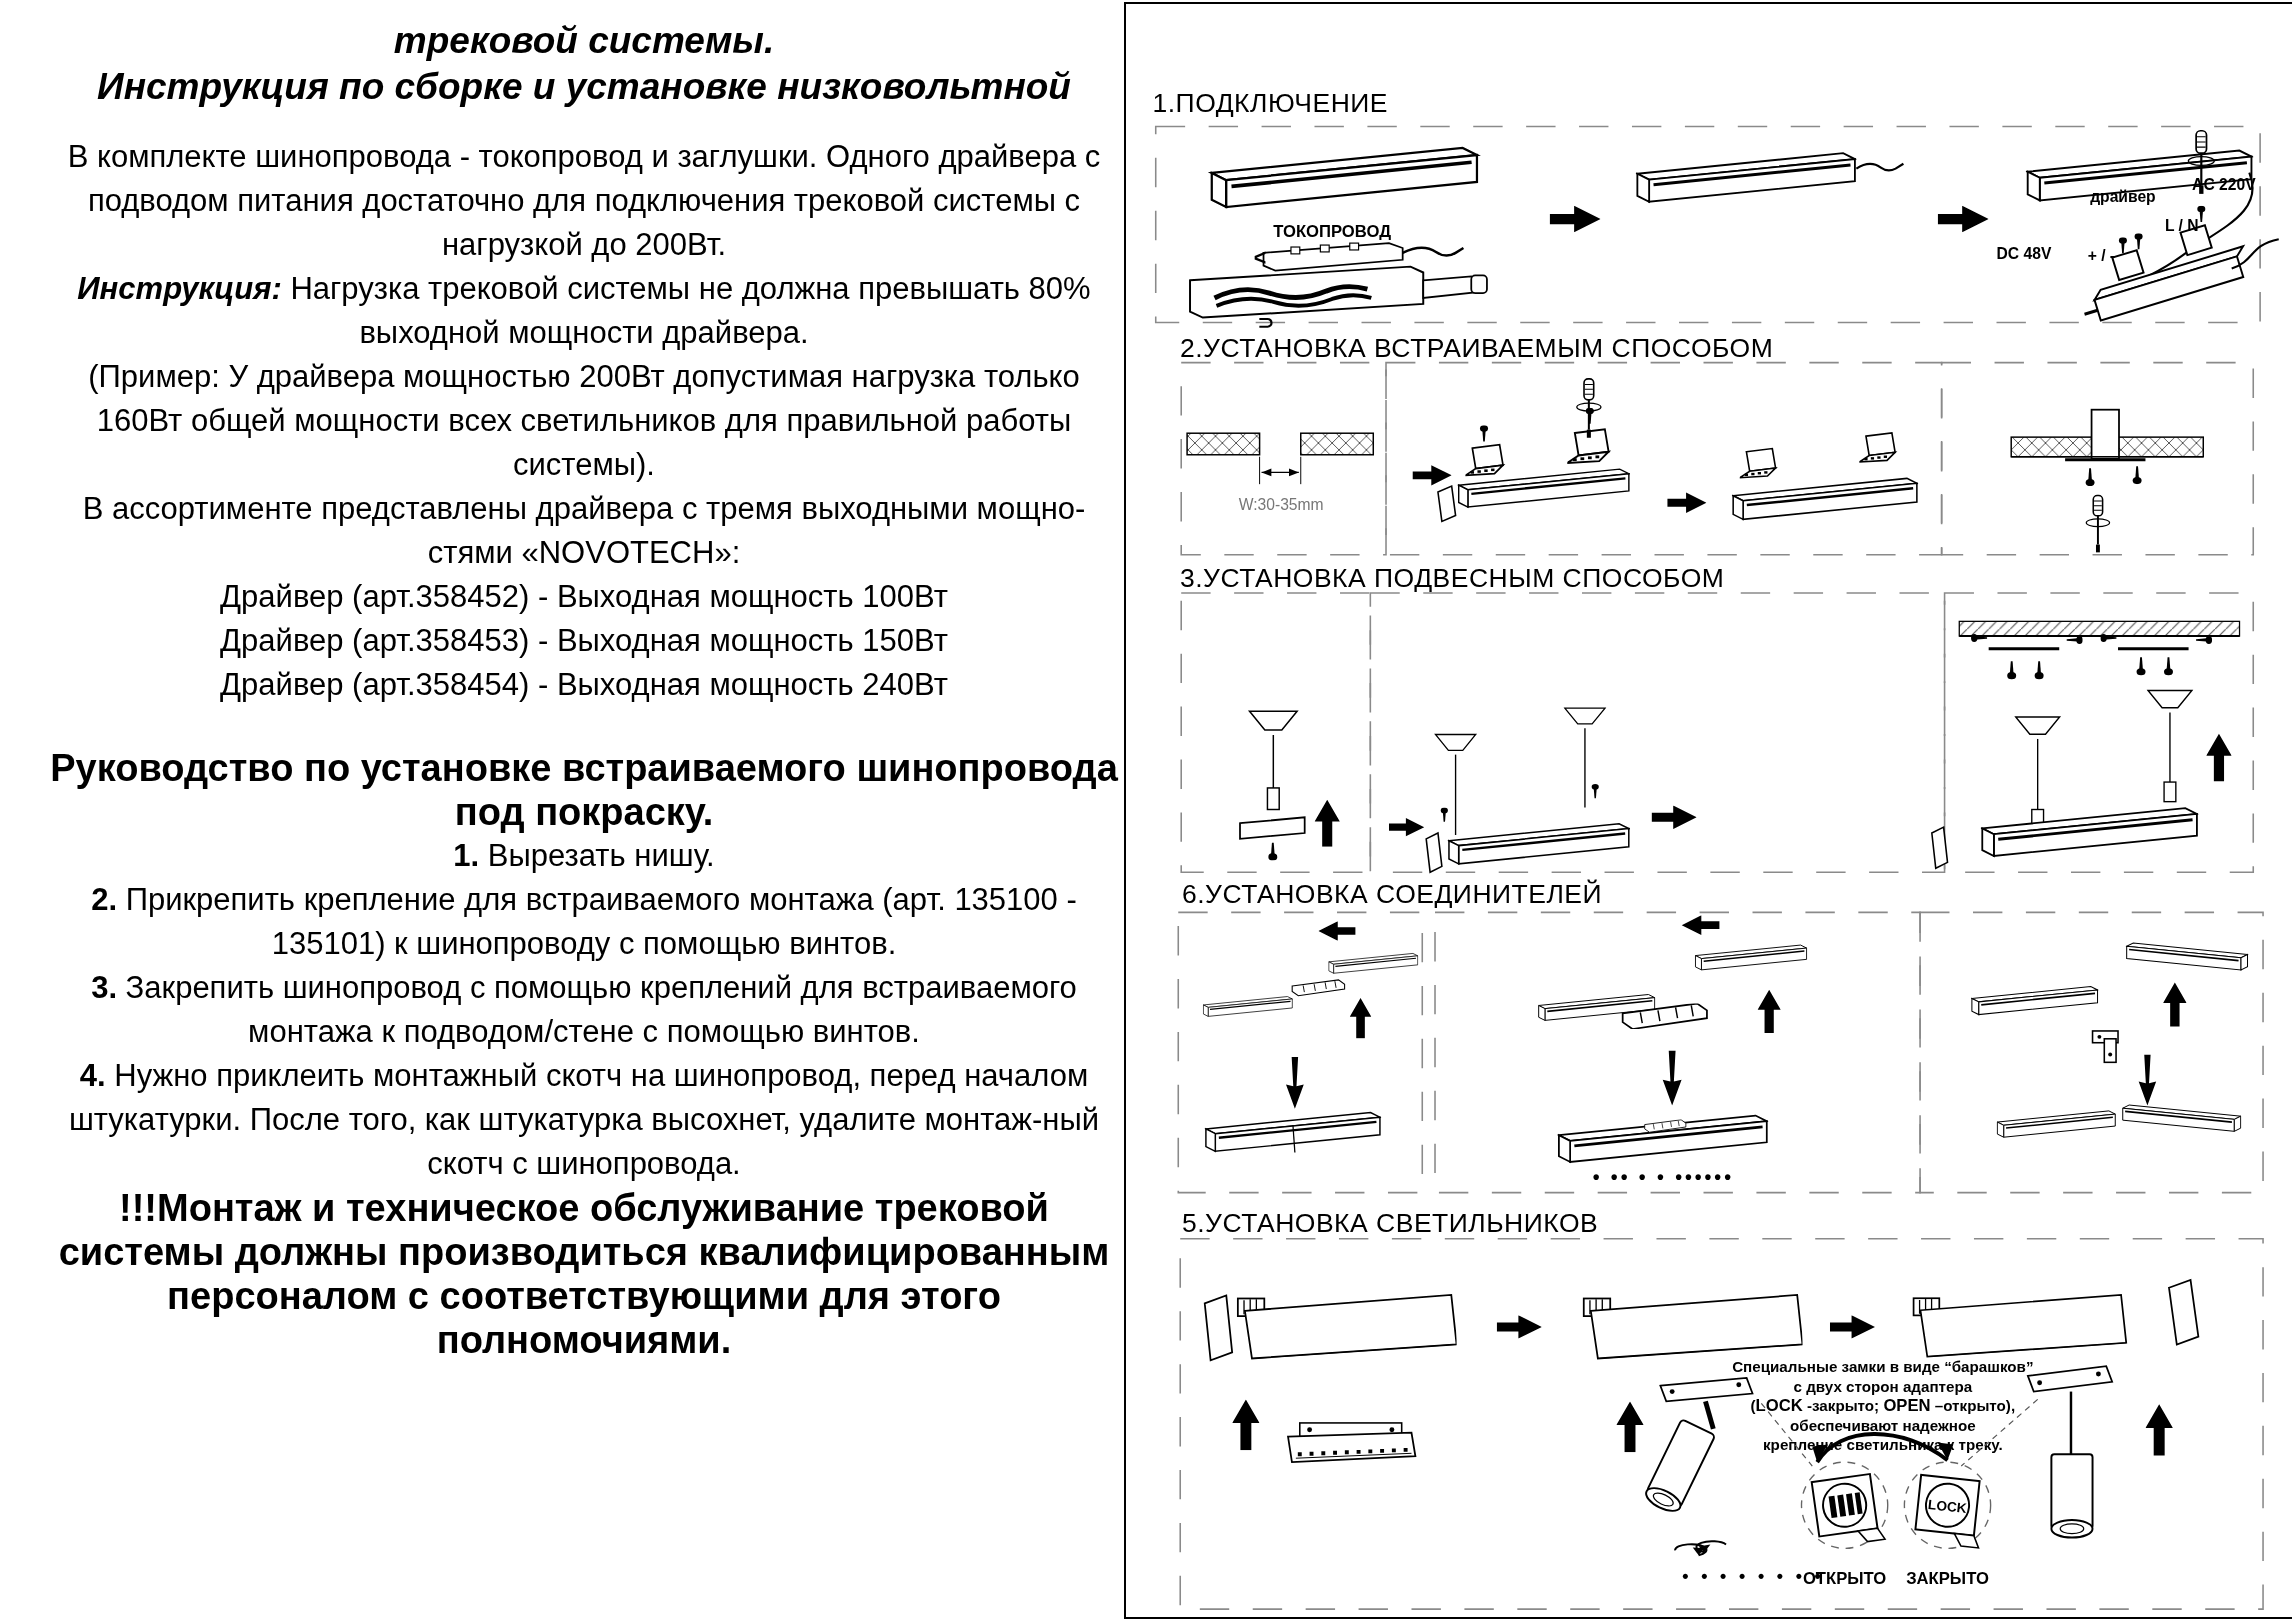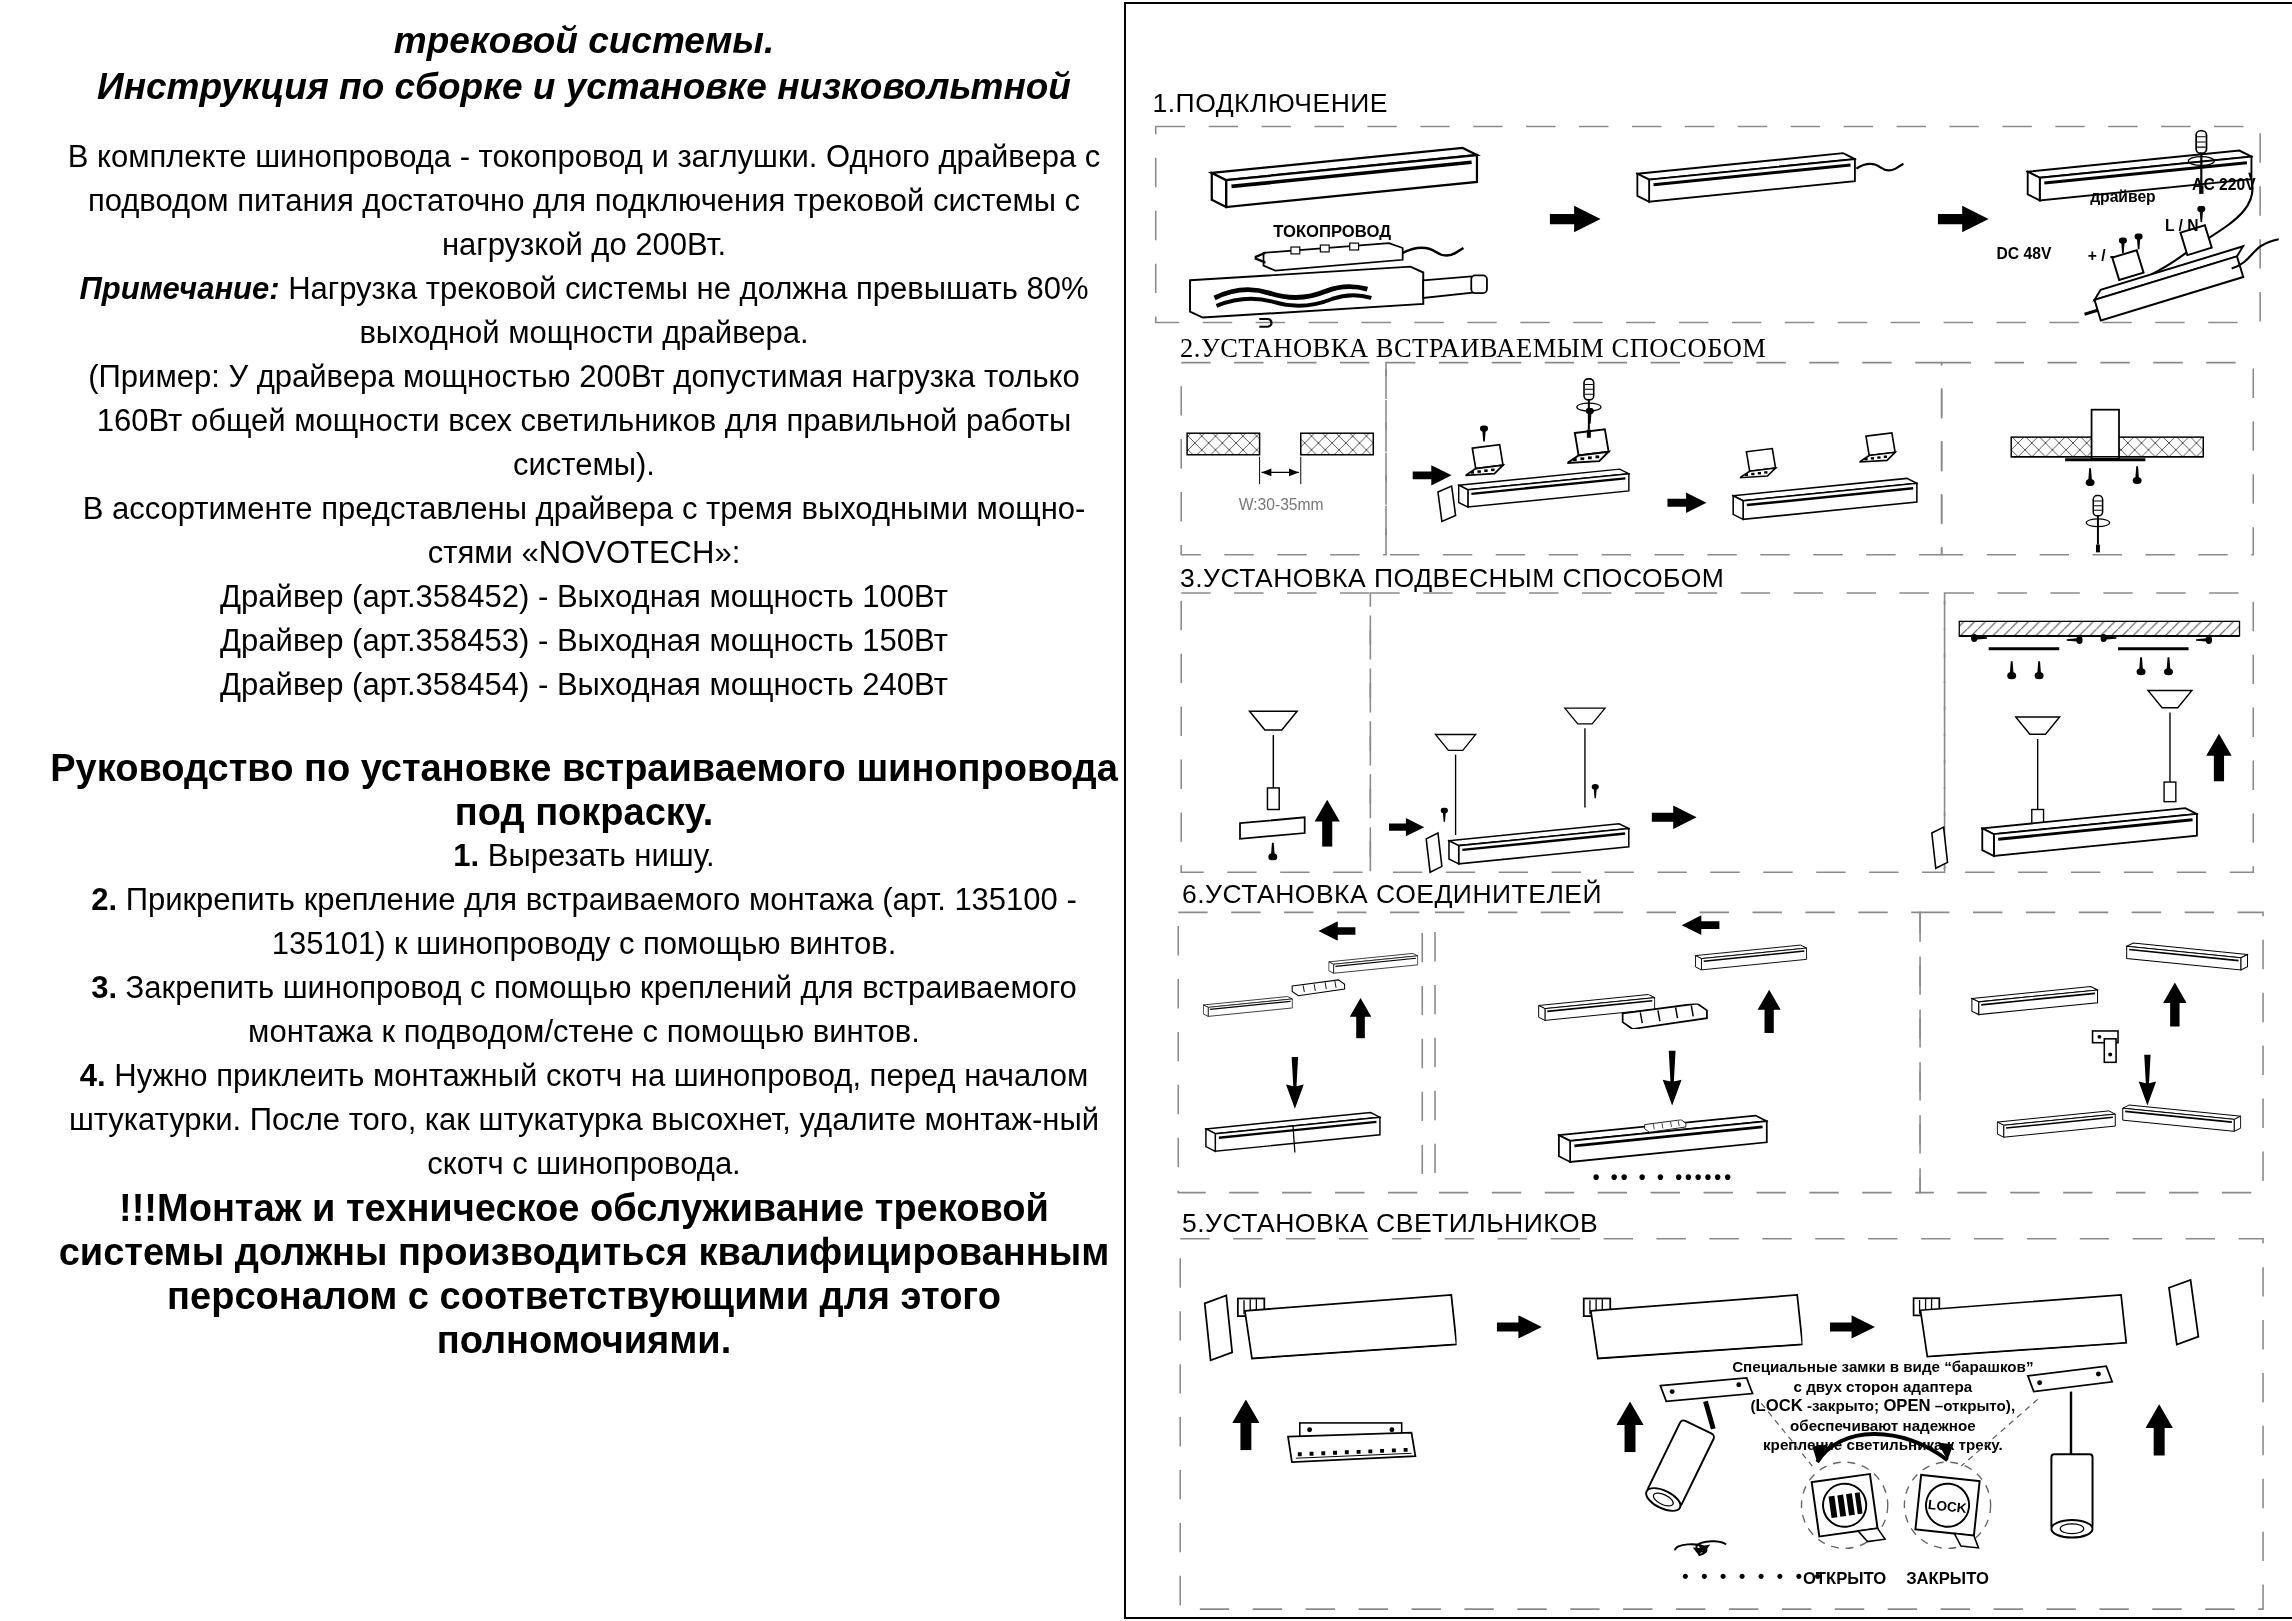--- a/index.html
+++ b/index.html
@@ -26,39 +26,39 @@
 
 <div id="page">
 
   <div class="left-col">
     <div class="doc-title">
       <div>трековой системы.</div>
       <div>Инструкция по сборке и установке низковольтной</div>
     </div>
     <div class="body-block">
       <p class="body-txt">В комплекте шинопровода - токопровод и заглушки. Одного драйвера с подводом питания достаточно для подключения трековой системы с нагрузкой до 200Вт.</p>
-      <p class="body-txt"><span class="bi">Примечание:</span><span> Нагрузка трековой системы не должна превышать 80% выходной мощности драйвера.</span></p>
+      <p class="body-txt"><span class="bi">Инструкция:</span><span> Нагрузка трековой системы не должна превышать 80% выходной мощности драйвера.</span></p>
       <p class="body-txt">(Пример: У драйвера мощностью 200Вт допустимая нагрузка только 160Вт общей мощности всех светильников для правильной работы системы).</p>
       <p class="body-txt">В ассортименте представлены драйвера с тремя выходными мощно-стями «NOVOTECH»:</p>
       <p class="body-txt">Драйвер (арт.358452) - Выходная мощность 100Вт</p>
       <p class="body-txt">Драйвер (арт.358453) - Выходная мощность 150Вт</p>
       <p class="body-txt">Драйвер (арт.358454) - Выходная мощность 240Вт</p>
       <div class="gap"></div>
       <p class="center-b">Руководство по установке встраиваемого шинопровода под покраску.</p>
       <p class="body-txt"><span class="b">1.</span><span> Вырезать нишу.</span></p>
       <p class="body-txt"><span class="b">2.</span><span> Прикрепить крепление для встраиваемого монтажа (арт. 135100 - 135101) к шинопроводу с помощью винтов.</span></p>
       <p class="body-txt"><span class="b">3.</span><span> Закрепить шинопровод с помощью креплений для встраиваемого монтажа к подводом/стене с помощью винтов.</span></p>
       <p class="body-txt"><span class="b">4.</span><span> Нужно приклеить монтажный скотч на шинопровод, перед началом штукатурки. После того, как штукатурка высохнет, удалите монтаж-ный скотч с шинопровода.</span></p>
       <p class="center-b">!!!Монтаж и техническое обслуживание трековой системы должны производиться квалифицированным персоналом с соответствующими для этого полномочиями.</p>
     </div>
   </div>
 
   <div class="panel">
     <div class="sec-h" style="left:26.5px;top:84px;">1.ПОДКЛЮЧЕНИЕ</div>
-    <div class="sec-h" style="left:54px;top:329px;font-family:Liberation Serif, serif;">2.УСТАНОВКА ВСТРАИВАЕМЫМ СПОСОБОМ</div>
+    <div class="sec-h" style="left:54px;top:329px;">2.УСТАНОВКА ВСТРАИВАЕМЫМ СПОСОБОМ</div>
     <div class="sec-h" style="left:54px;top:559px;">3.УСТАНОВКА ПОДВЕСНЫМ СПОСОБОМ</div>
     <div class="sec-h" style="left:56px;top:875px;">6.УСТАНОВКА СОЕДИНИТЕЛЕЙ</div>
     <div class="sec-h" style="left:56px;top:1204px;">5.УСТАНОВКА СВЕТИЛЬНИКОВ</div>
 
     <svg class="diagram-svg" viewBox="0 0 1179 1644">
       <defs>
         <pattern id="xh" width="14" height="14" patternUnits="userSpaceOnUse">
           <path d="M0,14 L14,0 M0,0 L14,14" stroke="#555" stroke-width="1" fill="none"></path>
         </pattern>
         <pattern id="dg" width="11" height="11" patternUnits="userSpaceOnUse">

